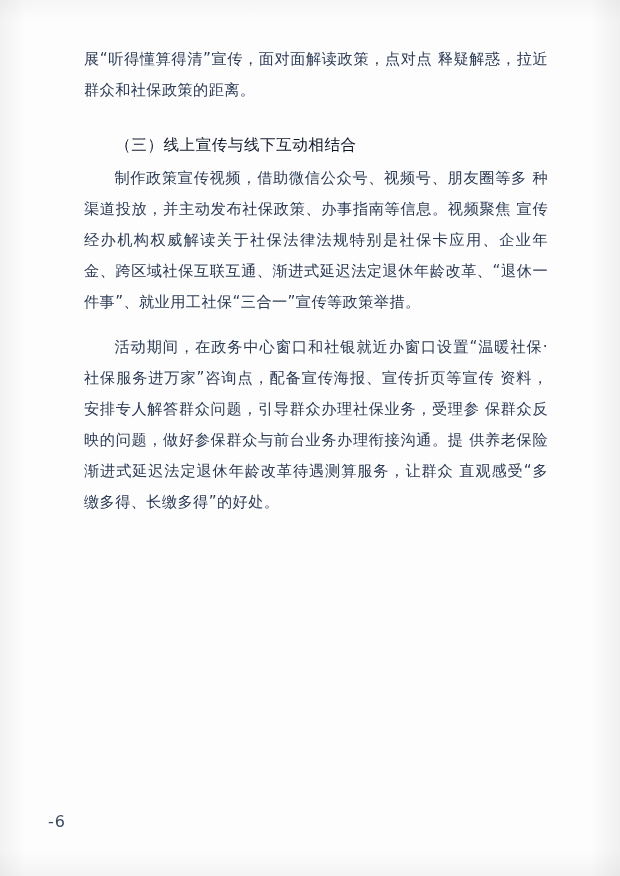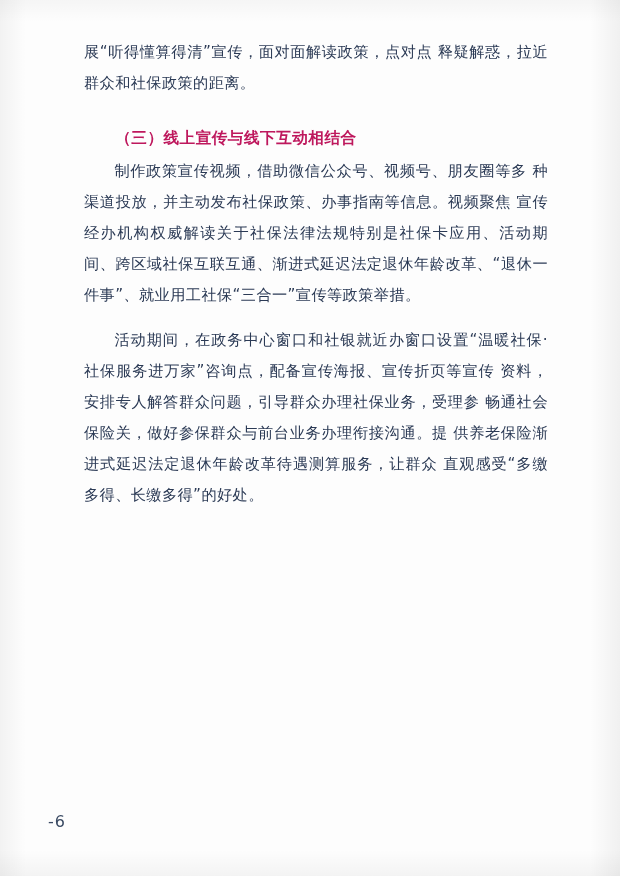--- a/index.html
+++ b/index.html
@@ -28,41 +28,41 @@
     pointer-events: none;
     background:
       linear-gradient(to right, rgba(0,0,0,0.045) 0px, rgba(0,0,0,0.0) 26px),
       linear-gradient(to left, rgba(0,0,0,0.05) 0px, rgba(0,0,0,0.0) 30px),
       linear-gradient(to bottom, rgba(0,0,0,0.03) 0px, rgba(0,0,0,0.0) 22px),
       linear-gradient(to top, rgba(0,0,0,0.04) 0px, rgba(0,0,0,0.0) 26px);
   }
   .content {
     position: absolute;
     left: 84px;
-    top: 37px;
+    top: 44px;
     width: 464px;
   }
   .para {
     color: #2b3a55;
     font-size: 15.2px;
     line-height: 31px;
     letter-spacing: 0.4px;
     text-align: justify;
     margin: 0 0 6px 0;
     word-break: break-all;
   }
   .para.indent {
     text-indent: 2em;
   }
   .heading {
-    color: #be185d;
+    color: #0f172a;
     font-size: 15.6px;
     line-height: 31px;
     letter-spacing: 0.5px;
-    font-weight: bold;
+    font-weight: normal;
     margin: 10px 0 2px 0;
     text-indent: 2em;
   }
   .heading.h-underline {
     text-decoration: underline;
     text-underline-offset: 3px;
   }
   .gap-sm { height: 8px; }
   .gap-md { height: 14px; }
   .page-number {
@@ -80,25 +80,25 @@
 <div class="page">
 
   <div class="content">
 
     <p class="para">展“听得懂算得清”宣传，面对面解读政策，点对点 释疑解惑，拉近群众和社保政策的距离。</p>
 
     <div class="gap-sm"></div>
 
     <h3 class="heading">（三）线上宣传与线下互动相结合</h3>
 
-    <p class="para indent">制作政策宣传视频，借助微信公众号、视频号、朋友圈等多 种渠道投放，并主动发布社保政策、办事指南等信息。视频聚焦 宣传经办机构权威解读关于社保法律法规特别是社保卡应用、活动期间、跨区域社保互联互通、渐进式延迟法定退休年龄改革、“退休一件事”、就业用工社保“三合一”宣传等政策举措。</p>
+    <p class="para indent">制作政策宣传视频，借助微信公众号、视频号、朋友圈等多 种渠道投放，并主动发布社保政策、办事指南等信息。视频聚焦 宣传经办机构权威解读关于社保法律法规特别是社保卡应用、企业年金、跨区域社保互联互通、渐进式延迟法定退休年龄改革、“退休一件事”、就业用工社保“三合一”宣传等政策举措。</p>
 
     <div class="gap-sm"></div>
 
-    <p class="para indent">活动期间，在政务中心窗口和社银就近办窗口设置“温暖社保·社保服务进万家”咨询点，配备宣传海报、宣传折页等宣传 资料，安排专人解答群众问题，引导群众办理社保业务，受理参 畅通社会保险关，做好参保群众与前台业务办理衔接沟通。提 供养老保险渐进式延迟法定退休年龄改革待遇测算服务，让群众 直观感受“多缴多得、长缴多得”的好处。</p>
+    <p class="para indent">活动期间，在政务中心窗口和社银就近办窗口设置“温暖社保·社保服务进万家”咨询点，配备宣传海报、宣传折页等宣传 资料，安排专人解答群众问题，引导群众办理社保业务，受理参 保群众反映的问题，做好参保群众与前台业务办理衔接沟通。提 供养老保险渐进式延迟法定退休年龄改革待遇测算服务，让群众 直观感受“多缴多得、长缴多得”的好处。</p>
 
     <div class="gap-md"></div>
 
 
 
   </div>
 
   <div class="page-number">-6</div>
 
 </div>

